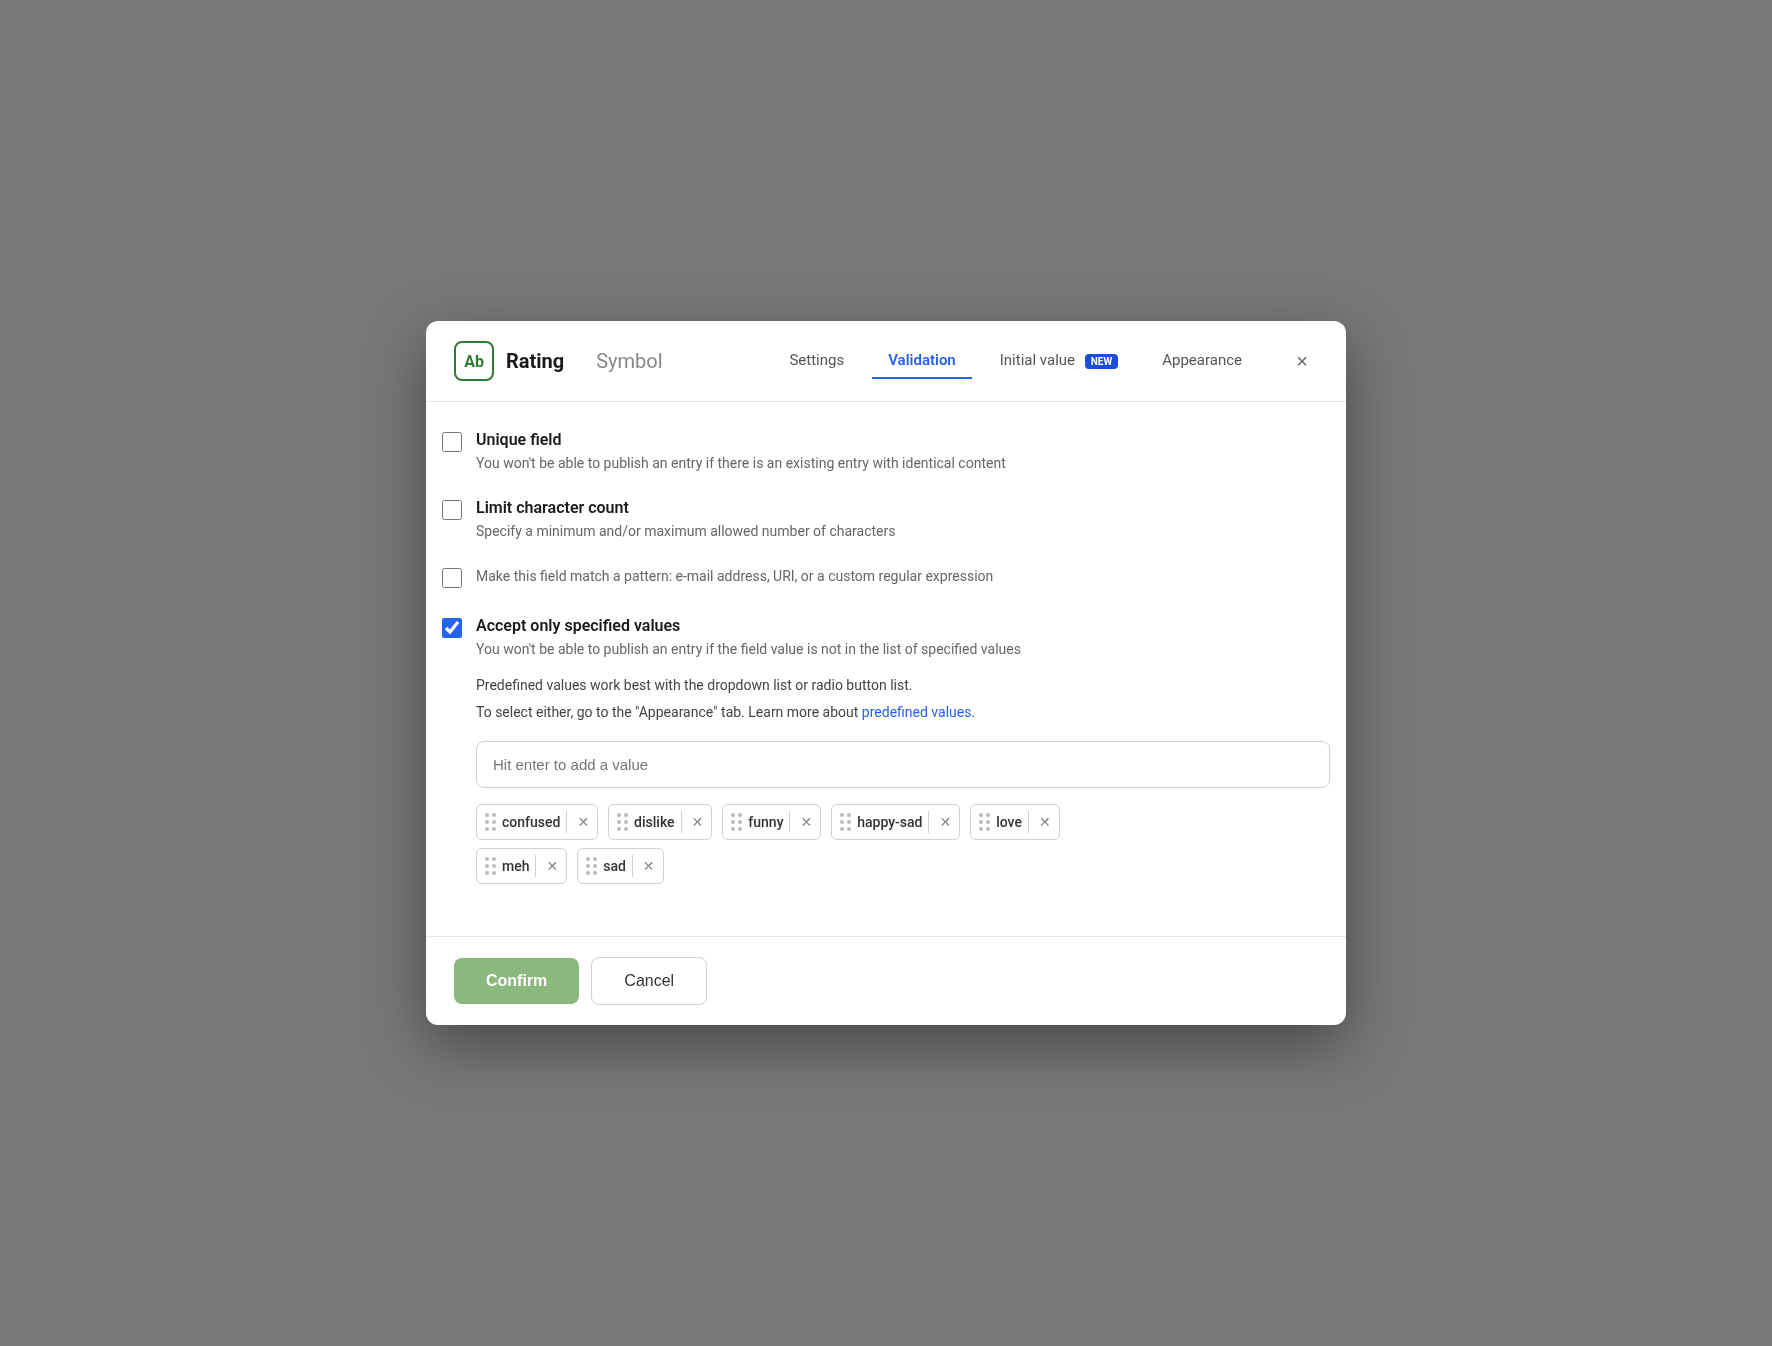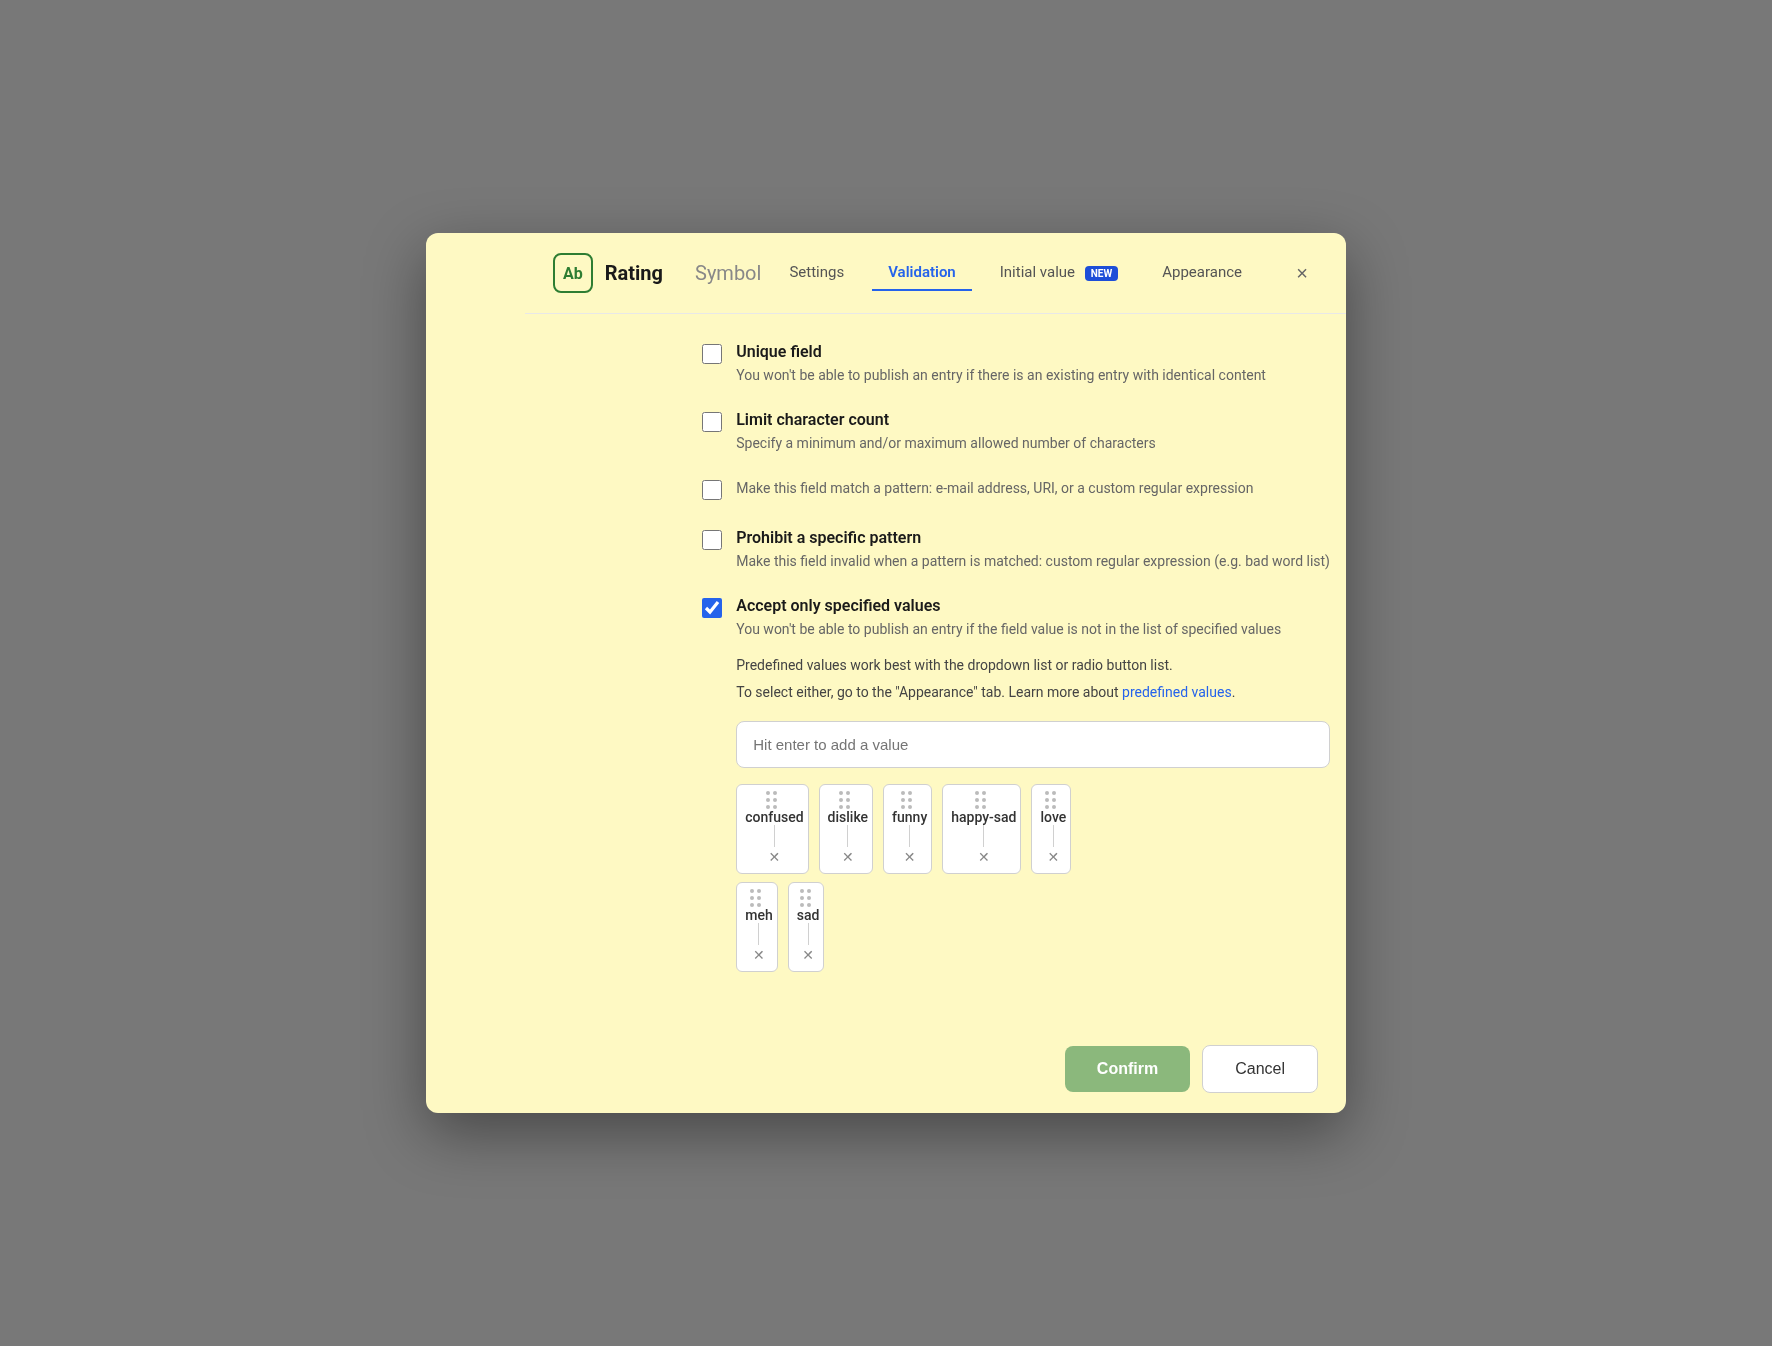--- a/index.html
+++ b/index.html
@@ -28,29 +28,28 @@
       position: absolute;
       inset: 0;
       background: #f0f0f0;
       z-index: 0;
     }
 
     
     .modal {
       position: relative;
       z-index: 10;
-      background: #fef9c3;
+      background: #ffffff;
       border-radius: 12px;
       width: 920px;
       max-height: 1100px;
       box-shadow: 0 20px 60px rgba(0,0,0,0.4);
       display: flex;
       flex-direction: column;
       overflow: hidden;
-      align-items: flex-end;
     }
 
     
     .modal-header {
       display: flex;
       align-items: center;
       padding: 20px 28px;
       border-bottom: 1px solid #e8e8e8;
       gap: 12px;
     }
@@ -218,21 +217,20 @@
     }
 
     .tag-chip {
       display: flex;
       align-items: center;
       border: 1.5px solid #d0d0d0;
       border-radius: 6px;
       padding: 6px 4px 6px 8px;
       gap: 0;
       background: #fff;
-      flex-direction: column;
     }
 
     .tag-label {
       font-size: 14px;
       color: #333;
       font-weight: 500;
     }
 
     .tag-divider {
       width: 1px;
@@ -357,29 +355,20 @@
 
     <div class="validation-option">
       <div class="checkbox-wrap">
         <input type="checkbox" id="match_pattern" style="">
       </div>
       <div class="option-content">
         <div class="option-desc">Make this field match a pattern: e-mail address, URI, or a custom regular expression</div>
       </div>
     </div>
 
-    <div class="validation-option">
-      <div class="checkbox-wrap">
-        <input type="checkbox" id="prohibit_pattern" style="">
-      </div>
-      <div class="option-content">
-        <div class="option-title">Prohibit a specific pattern</div>
-        <div class="option-desc">Make this field invalid when a pattern is matched: custom regular expression (e.g. bad word list)</div>
-      </div>
-    </div>
 
     <div class="validation-option">
       <div class="checkbox-wrap">
         <input type="checkbox" checked="" id="accept_specified" style="">
       </div>
       <div class="option-content">
         <div class="option-title">Accept only specified values</div>
         <div class="option-desc">You won't be able to publish an entry if the field value is not in the list of specified values</div>
 
         <div class="expanded-section">

